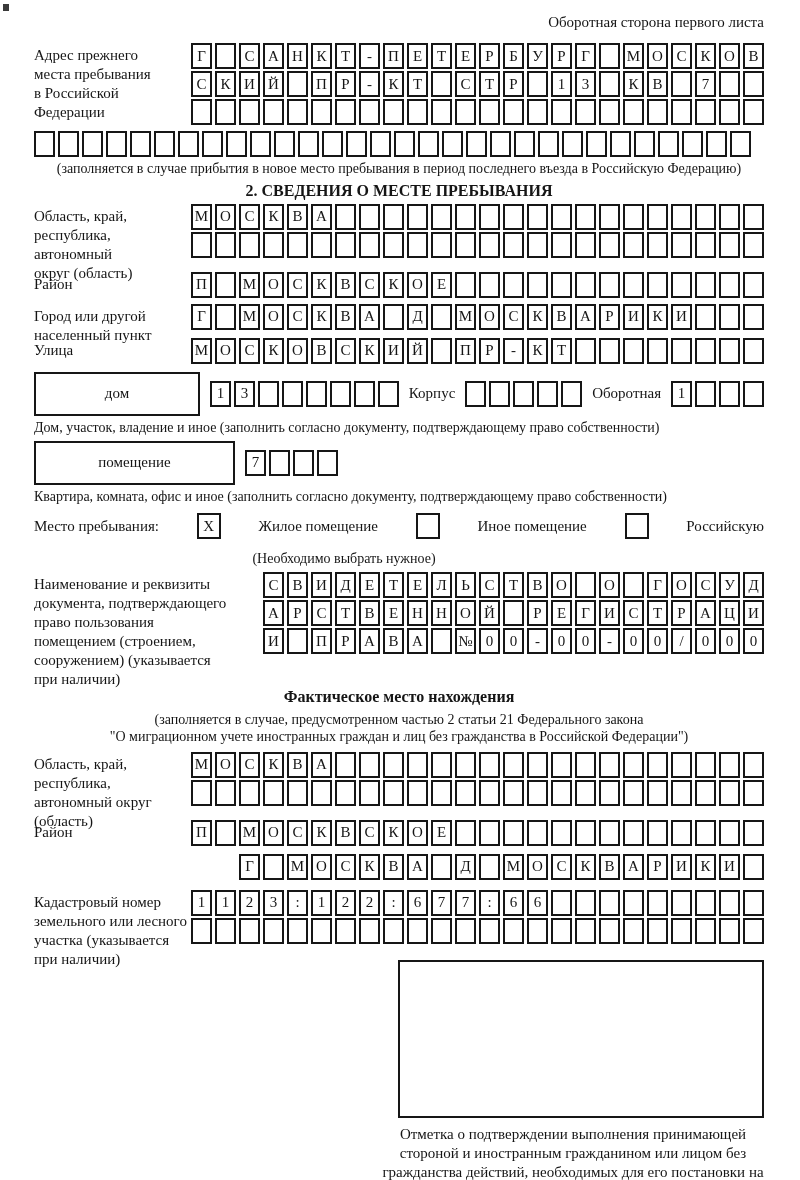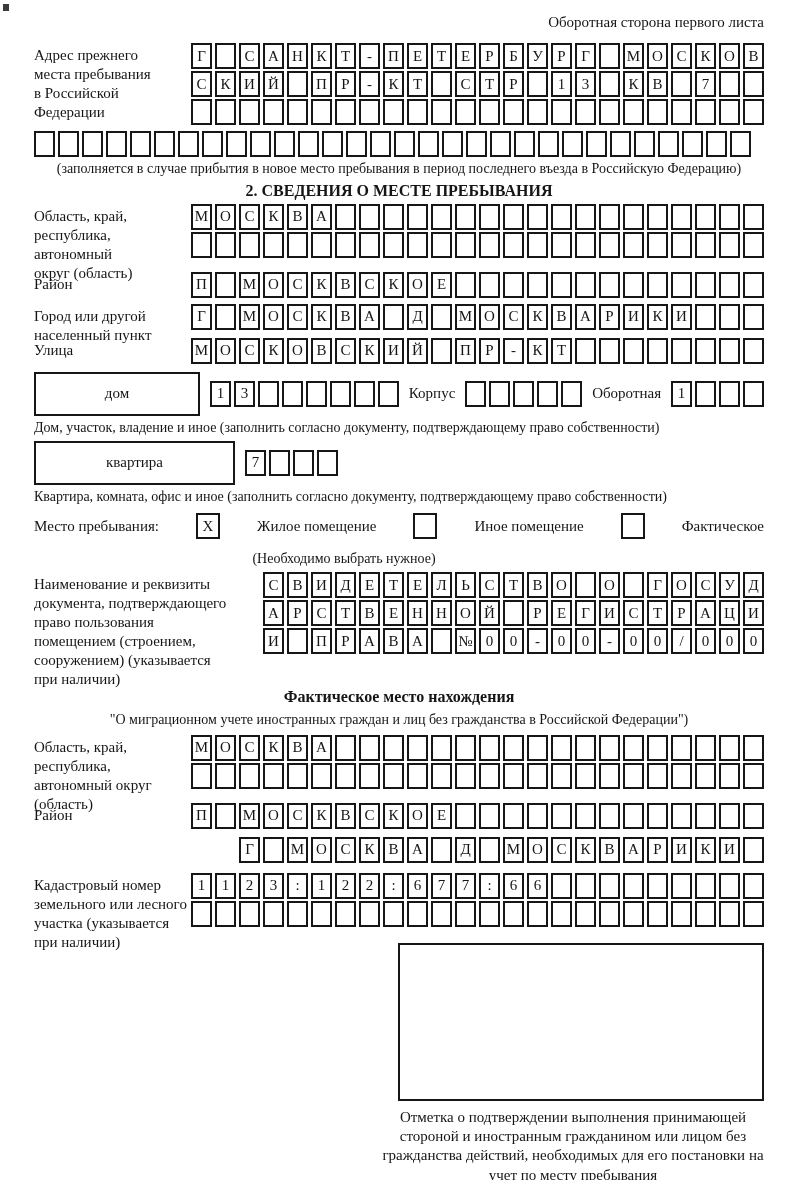--- a/index.html
+++ b/index.html
@@ -367,38 +367,38 @@
     <div class="cellrow">
         <span class="cell">1</span>
         <span class="cell"></span>
         <span class="cell"></span>
         <span class="cell"></span>
       </div>
   </div>
   <div class="note mb4">Дом, участок, владение и иное (заполнить согласно документу, подтверждающему право собственности)</div>
 
   <div class="domrow2">
-    <div class="widebox kv-box">квартира</div>
+    <div class="widebox kv-box">помещение</div>
     <div class="cellrow">
         <span class="cell">7</span>
         <span class="cell"></span>
         <span class="cell"></span>
         <span class="cell"></span>
       </div>
   </div>
   <div class="note mb4">Квартира, комната, офис и иное (заполнить согласно документу, подтверждающему право собственности)</div>
 
   <div class="stayrow">
     <span>Место пребывания:</span>
     <span class="cell staycell">X</span>
     <span>Жилое помещение</span>
     <span class="cell staycell"></span>
     <span>Иное помещение</span>
     <span class="cell staycell"></span>
-    <span>Фактическое</span>
+    <span>Российскую</span>
   </div>
   <div class="note note-center mb4" style="width:620px">(Необходимо выбрать нужное)</div>
 
   <div class="field mb34">
     <div class="f-label">Наименование и реквизиты
 документа, подтверждающего
 право пользования
 помещением (строением,
 сооружением) (указывается
 при наличии)</div>
@@ -469,20 +469,21 @@
           <span class="cell">0</span>
           <span class="cell">/</span>
           <span class="cell">0</span>
           <span class="cell">0</span>
           <span class="cell">0</span>
         </div>
     </div>
   </div>
 
   <div class="sec-title mb6">Фактическое место нахождения</div>
+  <div class="note note-center">(заполняется в случае, предусмотренном частью 2 статьи 21 Федерального закона</div>
   <div class="note note-center mb6">"О миграционном учете иностранных граждан и лиц без гражданства в Российской Федерации")</div>
 
   <div class="field mb14">
     <div class="f-label">Область, край,
 республика,
 автономный округ
 (область)</div>
     <div class="rows">
       <div class="cellrow">
           <span class="cell">М</span>

